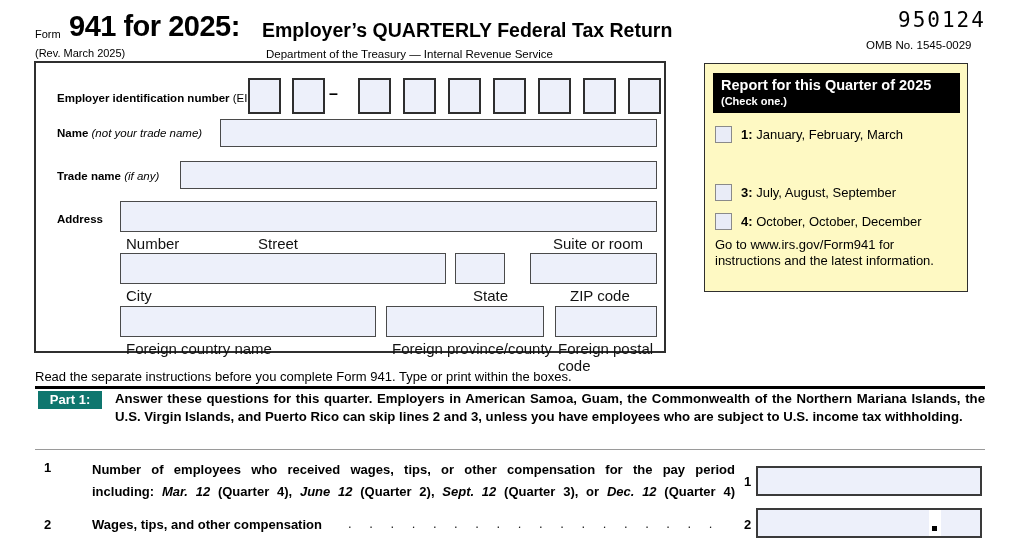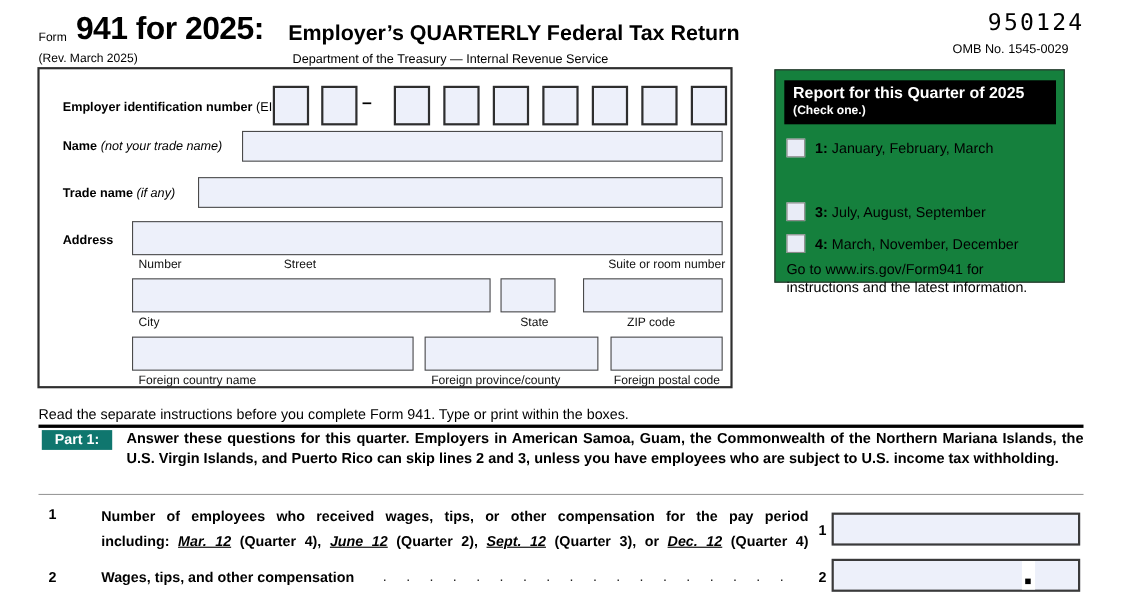--- a/index.html
+++ b/index.html
@@ -19,27 +19,27 @@
   .revision    { left:35px;  top:47px;  font-size:11px; }
   .department  { left:266px; top:48px;  font-size:11.5px; }
   .ocr-code    { left:898px; top:8px;   font-size:21px; font-family:"DejaVu Sans Mono", monospace; letter-spacing:2px; }
   .omb         { left:866px; top:39px;  font-size:11.5px; }
 
   
   .main-box { left:34px; top:61px; width:632px; height:292px; border:2px solid #2f2f2f; background:#fff; }
   .lbl      { font-size:11.5px; font-weight:bold; }
   .lbl .it  { font-weight:normal; font-style:italic; }
   .lbl .nm  { font-weight:normal; }
-  .sublbl   { font-size:11px; color:#111; }
+  .sublbl   { font-size:15px; color:#111; }
   .field    { background:#edf0fa; border:1px solid #4a4a4a; }
   .einbox   { top:15px; width:33px; height:36px; background:#edf0fa; border:2px solid #2e2e2e; }
   .ein-dash { left:293px; top:22px; font-size:16px; font-weight:bold; }
 
   
-  .q-panel   { left:704px; top:63px; width:264px; height:194px; border:1.5px solid #2f2f2f; background:#15803d; }
+  .q-panel   { left:704px; top:63px; width:264px; height:229px; border:1.5px solid #2f2f2f; background:#fef9c3; }
   .q-header  { left:8px; top:9px; width:247px; background:#000; color:#fff; padding:4px 8px 6px 8px; }
   .q-title   { font-size:14.5px; font-weight:bold; }
   .q-sub     { font-size:11px;   font-weight:bold; margin-top:2px; }
   .q-row     { left:10px; display:flex; align-items:center; gap:9px; }
   .q-check   { width:17px; height:17px; background:#e9ecf7; border:1.2px solid #8a8a8a; flex:0 0 auto; }
   .q-text    { font-size:13px; }
   .q-num     { font-weight:bold; }
   .q-goto    { left:10px; top:173px; width:246px; font-size:13px; line-height:16px; }
   .q-url     { }
 
@@ -50,21 +50,21 @@
                 font-size:13px; font-weight:bold; text-align:center; line-height:18px; }
   .part1-text { left:115px; top:390px; width:870px; font-size:13.2px; font-weight:bold;
                 line-height:17.6px; text-align:justify; }
   .gray-line  { left:35px; top:449px; width:950px; height:1px; background:#9a9a9a; }
 
   
   .item-num   { font-size:13px; font-weight:bold; }
   .item1-num  { left:44px; top:460px; }
   .item1-text { left:92px; top:459px; width:643px; font-size:13px; font-weight:bold; line-height:21.5px; }
   .j-line     { text-align:justify; text-align-last:justify; }
-  .ital       { font-style:italic;text-decoration:underline; }
+  .ital       { font-style:italic; }
   .item1-ref  { left:744px; top:474px; }
   .amt-box    { width:226px; height:30px; background:#edf0fa; border:2px solid #3a3a3a; }
   .item1-box  { left:756px; top:466px; }
   .item2-num  { left:44px; top:517px; }
   .item2-text { left:92px; top:517px; font-size:13px; font-weight:bold; }
   .item2-dots { left:348px; top:516px; width:388px; font-size:13px; word-spacing:14px;
                 white-space:nowrap; overflow:hidden; color:#222; }
   .item2-ref  { left:744px; top:517px; }
   .item2-box  { left:756px; top:508px; }
   .dec-strip  { position:absolute; right:39px; top:0; bottom:0; width:12px; background:#fff; }
@@ -133,21 +133,21 @@
     <div class="abs q-row" style="top:62px;">
       <div class="q-check"></div>
       <div class="q-text"><span class="q-num">1:</span> <span>January, February, March</span></div>
     </div>
     <div class="abs q-row" style="top:120px;">
       <div class="q-check"></div>
       <div class="q-text"><span class="q-num">3:</span> <span>July, August, September</span></div>
     </div>
     <div class="abs q-row" style="top:149px;">
       <div class="q-check"></div>
-      <div class="q-text"><span class="q-num">4:</span> <span>March, November, December</span></div>
+      <div class="q-text"><span class="q-num">4:</span> <span>October, October, December</span></div>
     </div>
 
     <div class="abs q-goto"><span>Go to </span><span class="q-url">www.irs.gov/Form941</span><span> for instructions and the latest information.</span></div>
   </div>
 
   <div class="abs read-note">Read the separate instructions before you complete Form 941. Type or print within the boxes.</div>
   <div class="abs thick-line"></div>
   <div class="abs part1-tag">Part 1:</div>
   <div class="abs part1-text">Answer these questions for this quarter. Employers in American Samoa, Guam, the Commonwealth of the Northern Mariana Islands, the U.S. Virgin Islands, and Puerto Rico can skip lines 2 and 3, unless you have employees who are subject to U.S. income tax withholding.</div>
   <div class="abs gray-line"></div>

